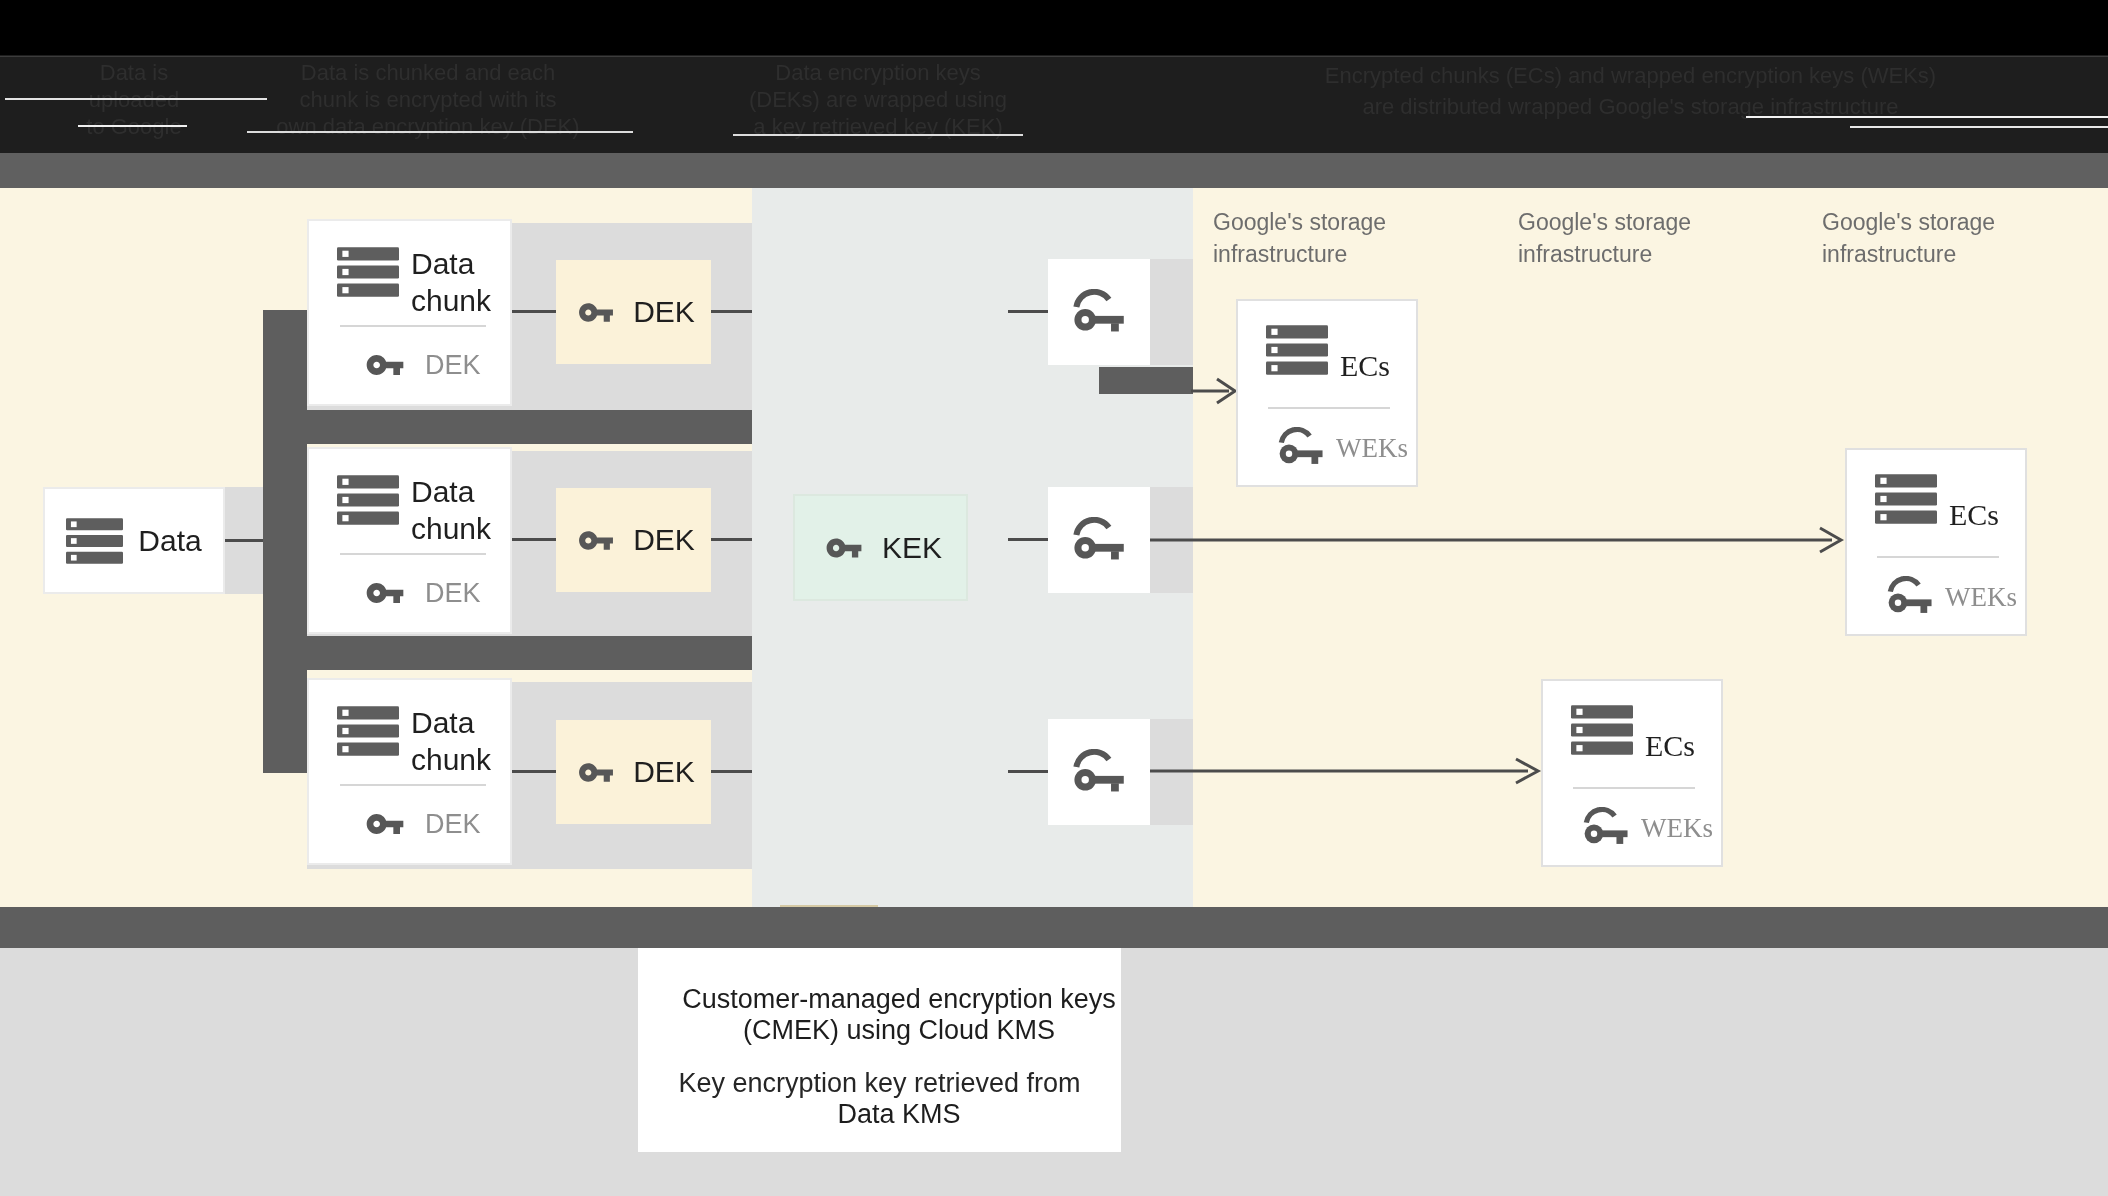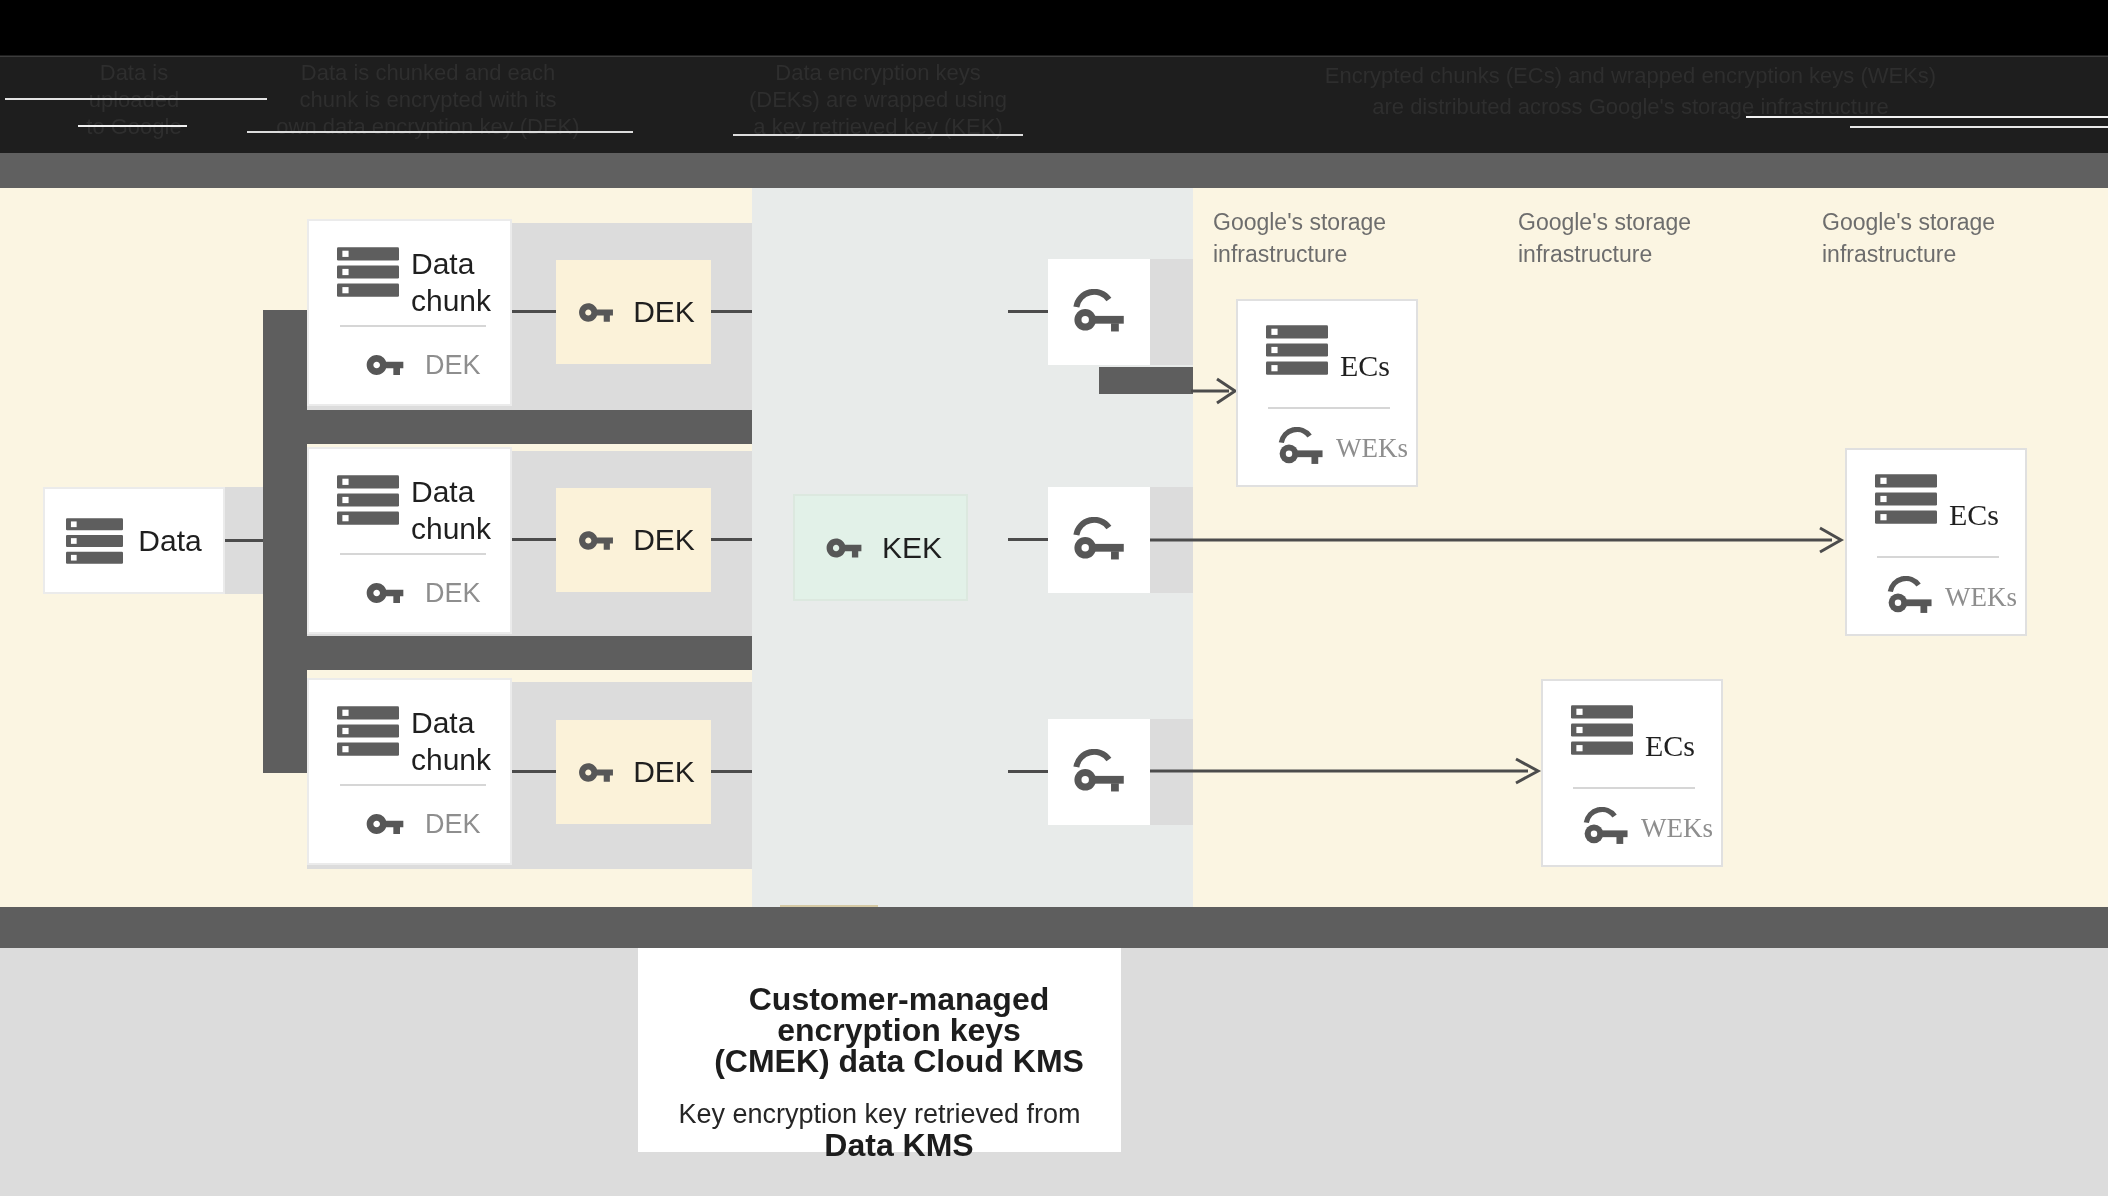--- a/index.html
+++ b/index.html
@@ -41,21 +41,21 @@
   .lbl-dark{color:#1f1f1f;font-size:30px;}
   .lbl-gray{color:#8e8e8e;font-size:27px;}
   .cardtitle{color:#1f1f1f;font-size:30px;line-height:37px;}
   .divider{background:#d6d6d6;height:2px;}
   .zlabel{color:#6d6d6d;font-size:23px;line-height:32px;}
 
   
   .bottom-bar{left:0;top:907px;width:2108px;height:41px;background:#5e5e5e;}
   .bottom-area{left:0;top:948px;width:2108px;height:248px;background:#dcdcdc;}
   .capbox{left:638px;top:948px;width:483px;height:204px;background:#ffffff;text-align:center;box-sizing:border-box;padding-top:36px;color:#1d1d1d;}
-  .capbox .b{font-weight:bold;font-size:32px;line-height:31px;padding-left:39px;}
+  .capbox .b{font-weight:normal;font-size:27px;line-height:31px;padding-left:39px;}
   .capbox .r{font-weight:normal;font-size:27px;line-height:31px;color:#262626;}
   .cap-gap{height:22px;}
 
   svg{display:block;}
 </style>
 </head>
 <body>
 
 <div class="screen">
 
@@ -73,21 +73,21 @@
     <div>chunk is encrypted with its</div>
     <div>own data encryption key (DEK)</div>
   </div>
   <div class="abs hcol hcol3" style="left:718px;top:59px;width:320px;">
     <div>Data encryption keys</div>
     <div>(DEKs) are wrapped using</div>
     <div>a key retrieved key (KEK)</div>
   </div>
   <div class="abs hcol hcol2" style="left:1308px;top:60px;width:645px;">
     <div>Encrypted chunks (ECs) and wrapped encryption keys (WEKs)</div>
-    <div>are distributed across Google's storage infrastructure</div>
+    <div>are distributed wrapped Google's storage infrastructure</div>
   </div>
 
   <div class="abs underline" style="left:5px;top:98px;width:262px;background:#e3e3e3;"></div>
   <div class="abs underline" style="left:78px;top:125px;width:109px;background:#f0f0f0;"></div>
   <div class="abs underline" style="left:247px;top:131px;width:386px;background:#dcdcdc;"></div>
   <div class="abs underline" style="left:733px;top:134px;width:290px;background:#dcdcdc;"></div>
   <div class="abs underline" style="left:1746px;top:116px;width:362px;background:#f2f2f2;"></div>
   <div class="abs underline" style="left:1850px;top:126px;width:258px;background:#e8e8e8;"></div>
 
   <div class="abs sep-bar"></div>
@@ -403,19 +403,19 @@
     <span class="abs lbl-gray" style="left:98px;top:132px;">WEKs</span>
   </div>
 
   <div class="abs" style="left:780px;top:905px;width:98px;height:2px;background:#d5c9a4;"></div>
   <div class="abs bottom-bar"></div>
   <div class="abs bottom-area"></div>
   <div class="abs" style="left:876px;top:948px;width:7px;height:4px;background:#5e5e5e;"></div>
 
   <div class="abs capbox">
     <div class="b">Customer-managed encryption keys</div>
-    <div class="b">(CMEK) data Cloud KMS</div>
+    <div class="b">(CMEK) using Cloud KMS</div>
     <div class="cap-gap"></div>
     <div class="r">Key encryption key retrieved from</div>
     <div class="b">Data KMS</div>
   </div>
 
 </div>
 
 </body></html>

